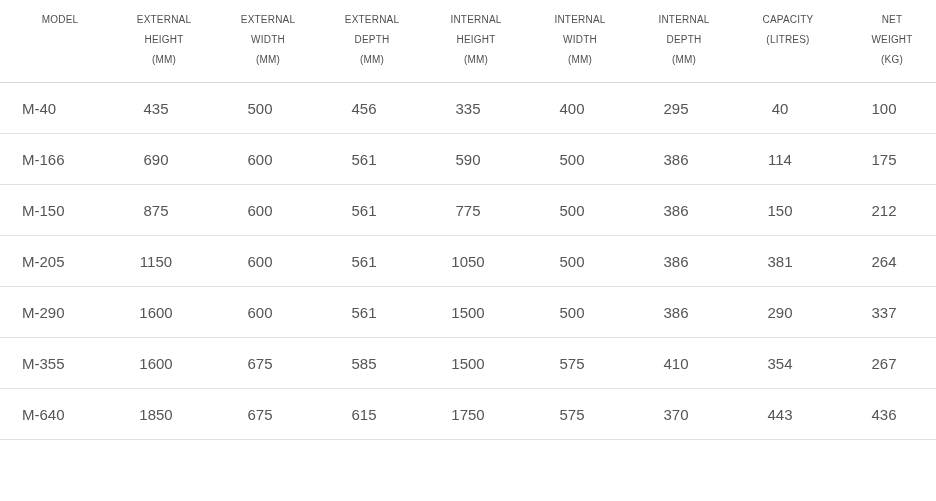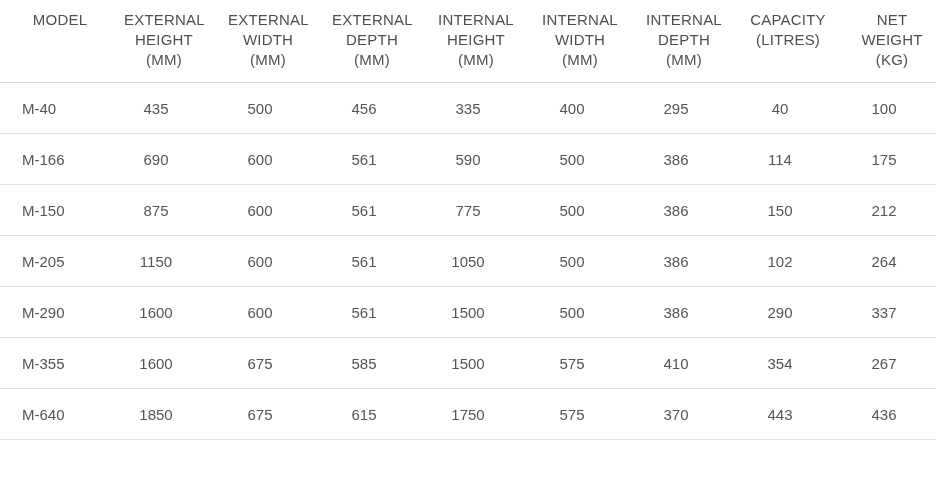--- a/index.html
+++ b/index.html
@@ -23,21 +23,21 @@
   .spec-table col.c1 { width: 104px; }
   .spec-table col.c2 { width: 104px; }
   .spec-table col.c3 { width: 104px; }
   .spec-table col.c4 { width: 104px; }
   .spec-table col.c5 { width: 104px; }
   .spec-table col.c6 { width: 104px; }
   .spec-table col.c7 { width: 104px; }
   .spec-table col.c8 { width: 104px; }
 
   .spec-table thead th {
-    font-size: 15px;
+    font-size: 10px;
     font-weight: normal;
     color: #4f4f4f;
     letter-spacing: 0.2px;
     line-height: 20px;
     padding: 10px 4px 12px 20px;
     text-align: center;
     vertical-align: top;
     border-bottom: 1px solid #d8d8d8;
   }
   .spec-table thead th .hline {
@@ -157,21 +157,21 @@
       <td>212</td>
     </tr>
     <tr>
       <td class="model">M-205</td>
       <td>1150</td>
       <td>600</td>
       <td>561</td>
       <td>1050</td>
       <td>500</td>
       <td>386</td>
-      <td>102</td>
+      <td>381</td>
       <td>264</td>
     </tr>
     <tr>
       <td class="model">M-290</td>
       <td>1600</td>
       <td>600</td>
       <td>561</td>
       <td>1500</td>
       <td>500</td>
       <td>386</td>

